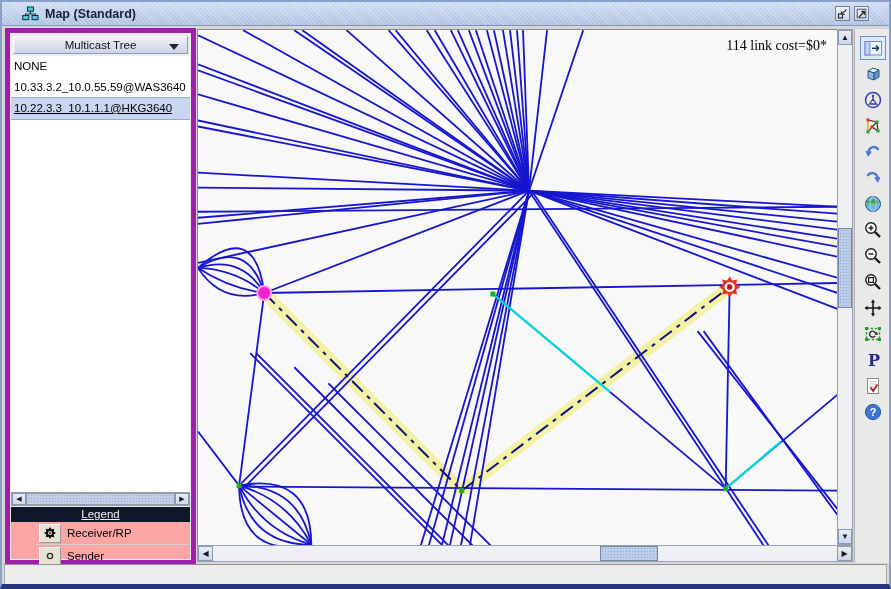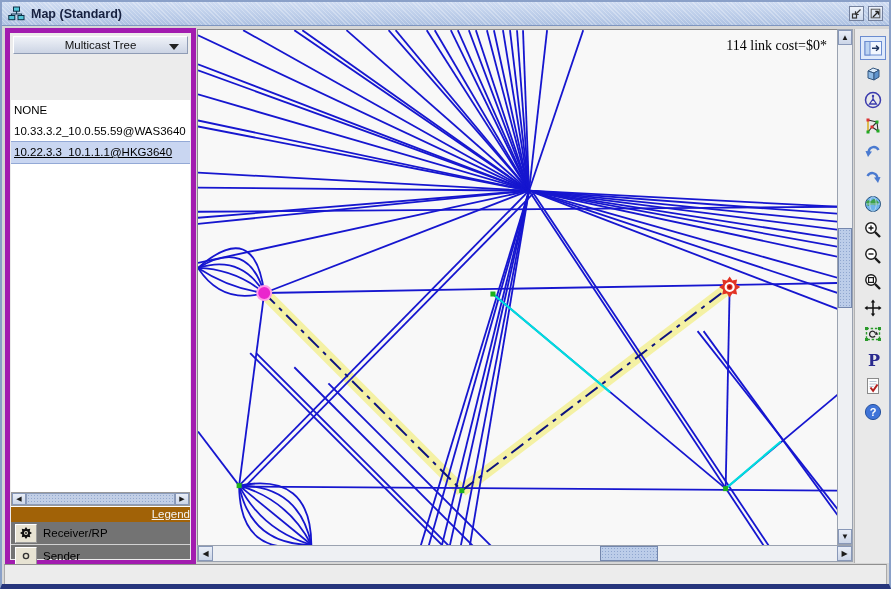--- a/index.html
+++ b/index.html
@@ -11,21 +11,21 @@
     border-top:2px solid #8aa0c8; border-bottom:5px solid #26357c;
     overflow:hidden;
   }
   
   .titlebar {
     position:absolute; left:0; top:0; right:0; height:24px;
     background:
       repeating-linear-gradient(45deg, rgba(255,255,255,.28) 0 1px, transparent 1px 3px),
       linear-gradient(#cfdcf2,#aec2e2);
     border-bottom:1px solid #7e95bf;
-    display:flex; align-items:center; padding:0 6px;
+    display:flex; align-items:center; padding:0 20px;
   }
   .titlebar .ticon16 { width:17px; height:15px; margin-right:6px; }
   .title-text { font-size:12.5px; font-weight:600; color:#16203f; }
   .tb-buttons { margin-left:auto; display:flex; gap:4px; }
   .wbtn {
     width:15px; height:15px; background:linear-gradient(#eef3fb,#ccd8ec);
     border:1px solid #74819e; display:flex; align-items:center; justify-content:center;
   }
   
   .left-panel {
@@ -39,38 +39,38 @@
     display:flex; align-items:center; justify-content:center;
     font-size:11.5px; color:#111; cursor:default;
   }
   .mt-dropdown .dd-arrow {
     position:absolute; right:8px; top:7px; width:0; height:0;
     border-left:5px solid transparent; border-right:5px solid transparent;
     border-top:6px solid #222;
   }
   .tree-list {
     position:absolute; left:1px; right:1px; top:23px; height:436px;
-    background:#ffffff; overflow:hidden; font-size:11.5px;margin-top:44px;
+    background:#ffffff; overflow:hidden; font-size:11.5px;
   }
   .tree-item { height:21px; line-height:21px; padding:0 3px; white-space:nowrap; color:#000; }
   .tree-item.selected { background:#c9d6f1; outline:1px solid #93a9d6;text-decoration:underline; }
   .lp-hscroll {
     position:absolute; left:1px; right:1px; top:459px; height:14px;
     background:#dcdcdc; border:1px solid #9a9a9a; display:flex;
   }
   .lp-hscroll .sb-btn { width:14px; font-size:7px; }
   .lp-thumb { flex:1;
     background:radial-gradient(#93a9cf 22%, transparent 23%) 0 0/3px 3px, #c2cfe6;
     border:1px solid #8c9cba; }
   .legend-header {
     position:absolute; left:1px; right:1px; top:474px; height:15px;
-    background:#a16207; color:#f4f4f4; text-align:right;
+    background:#0f172a; color:#f4f4f4; text-align:center;
     font-size:11.5px; line-height:15px;text-decoration:underline;
   }
-  .legend-items { position:absolute; left:1px; right:1px; top:489px; bottom:1px; background:#737373; }
+  .legend-items { position:absolute; left:1px; right:1px; top:489px; bottom:1px; background:#fca5a5;padding-left:24px; }
   .legend-row { display:flex; align-items:center; height:23px; border-bottom:1px solid #d2d2d2; }
   .legend-icon-box {
     width:22px; height:19px; margin:0 6px 0 4px; background:#e7e3d3;
     border:1px solid #fff; border-right-color:#9a9a9a; border-bottom-color:#9a9a9a;
     display:flex; align-items:center; justify-content:center;
   }
   .legend-label { font-size:11.5px; color:#000; }
   
   .map-viewport {
     position:absolute; left:195px; top:27px; width:640px; height:516px;

